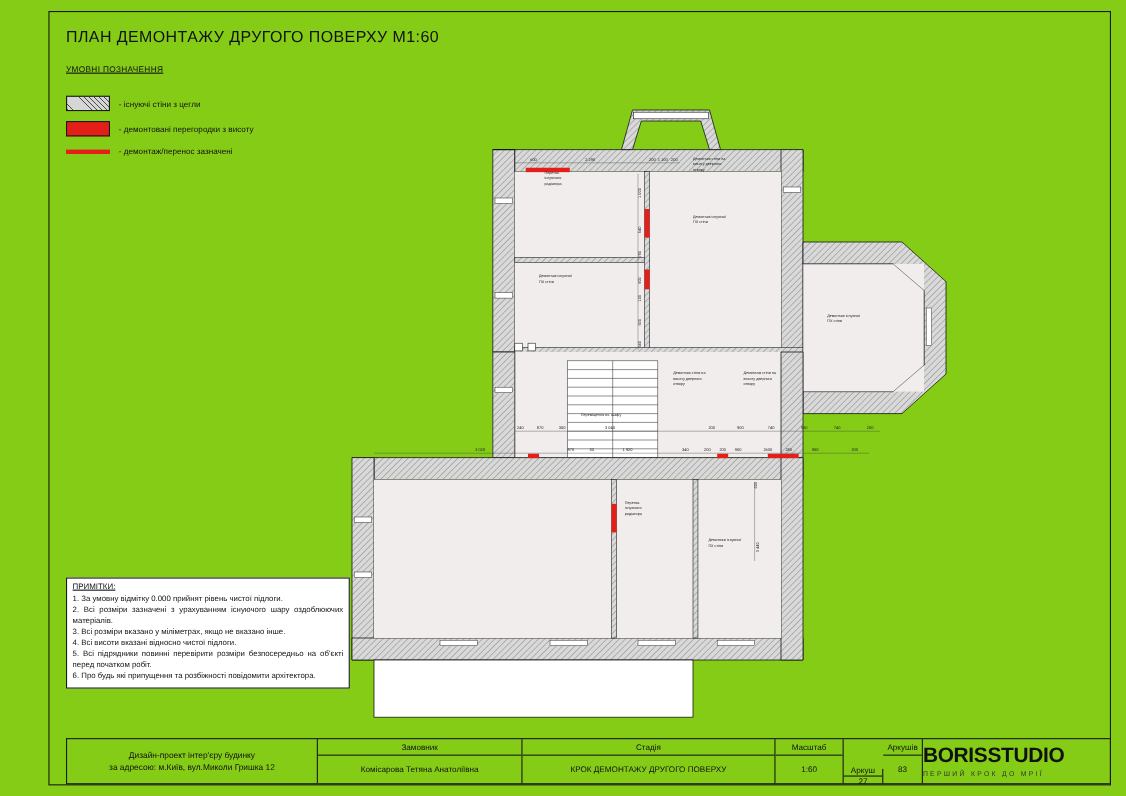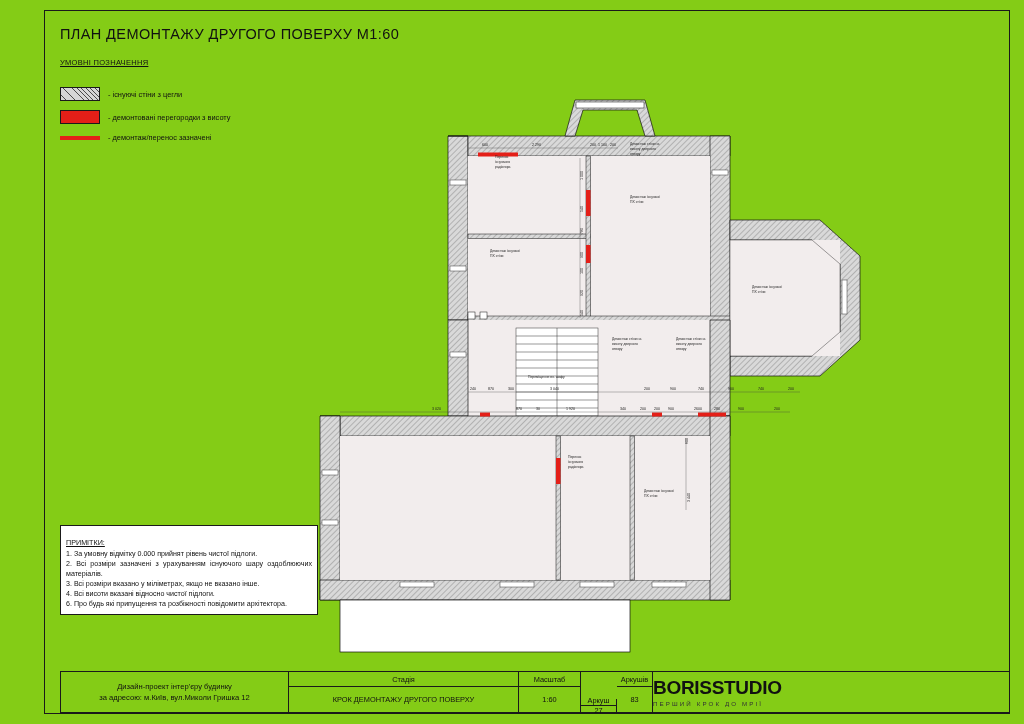--- a/index.html
+++ b/index.html
@@ -91,21 +91,21 @@
   }
 
   
   .notes {
     position: absolute;
     left: 60px;
     top: 525px;
     width: 258px;
     border: 1px solid #1a1a1a;
     box-sizing: border-box;
-    padding: 12px 5px 5px 5px;
+    padding: 2px 5px 5px 5px;
     background: #fff;
   }
   .notes-title {
     font-size: 7.2px;
     text-decoration: underline;
     margin-bottom: 2px;
     color: #111;
   }
   .notes-item {
     font-size: 7.1px;
@@ -226,20 +226,21 @@
       <div class="legend-label">- демонтаж/перенос зазначені</div>
     </div>
   </div>
 
   <div class="notes">
     <div class="notes-title">ПРИМІТКИ:</div>
     <div class="notes-item">1. За умовну відмітку 0.000 прийнят рівень чистої підлоги.</div>
     <div class="notes-item">2. Всі розміри зазначені з урахуванням існуючого шару оздоблюючих матеріалів.</div>
     <div class="notes-item">3. Всі розміри вказано у міліметрах, якщо не вказано інше.</div>
     <div class="notes-item">4. Всі висоти вказані відносно чистої підлоги.</div>
+    <div class="notes-item">5. Всі підрядники повинні перевірити розміри безпосередньо на об'єкті перед початком робіт.</div>
     <div class="notes-item">6. Про будь які припущення та розбіжності повідомити архітектора.</div>
   </div>
 
   <svg id="plan" viewBox="0 0 710 630">
     <defs>
       <pattern id="brick" width="4" height="4" patternTransform="rotate(45)" patternUnits="userSpaceOnUse">
         <rect width="4" height="4" fill="#d9d9d9"></rect>
         <line x1="0" y1="0" x2="0" y2="4" stroke="#4a4a4a" stroke-width="0.55"></line>
       </pattern>
     </defs>
@@ -410,20 +411,24 @@
       <text class="notetxt" x="344" y="452">Демонтаж існуючої</text>
       <text class="notetxt" x="344" y="457">ПХ стіни</text>
     </g>
   </svg>
 
   <div class="titleblock">
     <div class="tb-cell tb-project">
       <div>Дизайн-проект інтер'єру будинку</div>
       <div>за адресою: м.Київ, вул.Миколи Гришка 12</div>
     </div>
+    <div class="tb-cell tb-client">
+      <div class="tb-head">Замовник</div>
+      <div class="tb-body">Комісарова Тетяна Анатоліївна</div>
+    </div>
     <div class="tb-cell tb-stage">
       <div class="tb-head">Стадія</div>
       <div class="tb-body">КРОК ДЕМОНТАЖУ ДРУГОГО ПОВЕРХУ</div>
     </div>
     <div class="tb-cell tb-scale">
       <div class="tb-head">Масштаб</div>
       <div class="tb-body">1:60</div>
     </div>
     <div class="tb-cell tb-sheet">
       <div class="tb-head">Аркуш</div>

